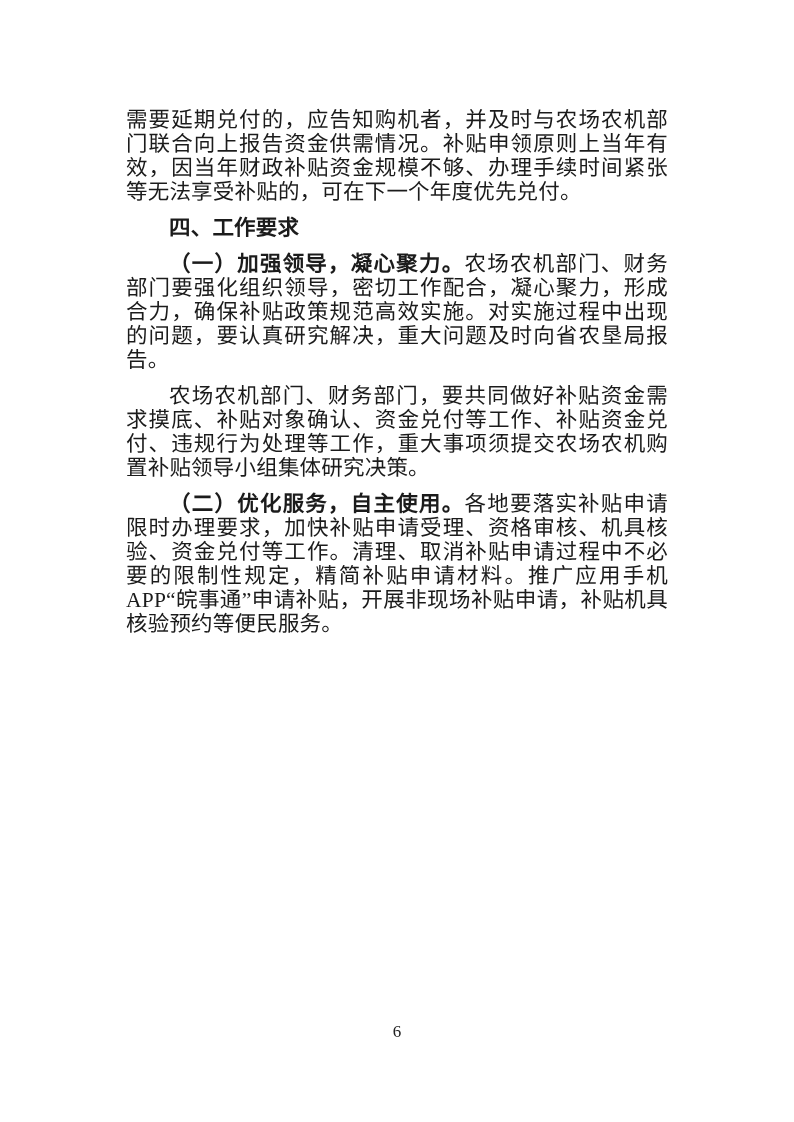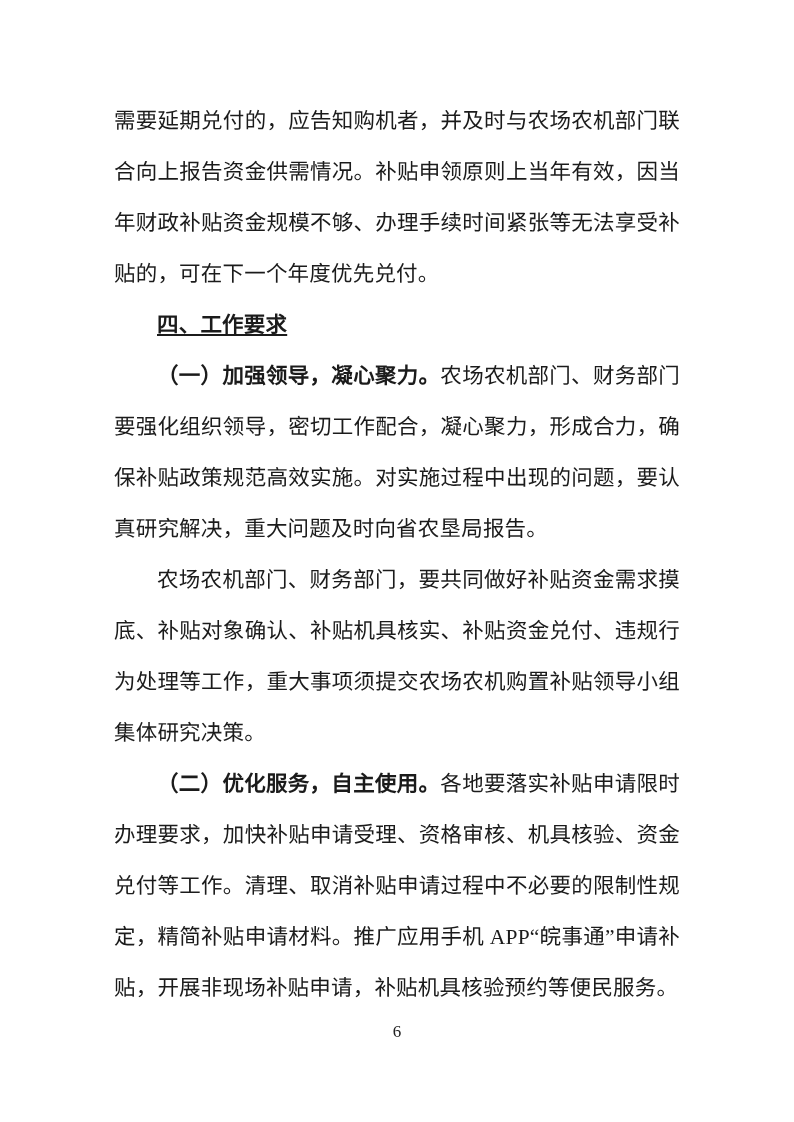--- a/index.html
+++ b/index.html
@@ -16,36 +16,35 @@
     font-family: "Liberation Serif", "DejaVu Serif", serif;
     color: #1b1b1b;
   }
   .content {
     position: absolute;
     left: 114px;
     top: 96px;
     width: 566px;
   }
   .para {
-    margin: 0;
+    margin: 12px;
     font-size: 21.5px;
-    line-height: 51px;
+    line-height: 24px;
     text-align: justify;
     text-align-last: left;
     text-indent: 2em;
     letter-spacing: 0.2px;
   }
   .para.no-indent {
     text-indent: 0;
   }
   .para.heading {
     font-family: "Liberation Sans", "DejaVu Sans", sans-serif;
     font-weight: 700;
     text-align: left;
-    text-decoration: underline;
   }
   .bold-run {
     font-weight: 700;
     font-family: "Liberation Sans", "DejaVu Sans", sans-serif;
   }
   .page-number {
     position: absolute;
     left: 0;
     right: 0;
     top: 1021px;
@@ -57,17 +56,17 @@
   }
 </style>
 </head>
 <body>
 
 <div class="page">
   <div class="content">
       <p class="para no-indent"><span>需要延期兑付的，应告知购机者，并及时与农场农机部门联合向上报告资金供需情况。补贴申领原则上当年有效，因当年财政补贴资金规模不够、办理手续时间紧张等无法享受补贴的，可在下一个年度优先兑付。</span></p>
       <p class="para heading"><span class="bold-run">四、工作要求</span></p>
       <p class="para"><span class="bold-run">（一）加强领导，凝心聚力。</span><span>农场农机部门、财务部门要强化组织领导，密切工作配合，凝心聚力，形成合力，确保补贴政策规范高效实施。对实施过程中出现的问题，要认真研究解决，重大问题及时向省农垦局报告。</span></p>
-      <p class="para"><span>农场农机部门、财务部门，要共同做好补贴资金需求摸底、补贴对象确认、补贴机具核实、补贴资金兑付、违规行为处理等工作，重大事项须提交农场农机购置补贴领导小组集体研究决策。</span></p>
+      <p class="para"><span>农场农机部门、财务部门，要共同做好补贴资金需求摸底、补贴对象确认、资金兑付等工作、补贴资金兑付、违规行为处理等工作，重大事项须提交农场农机购置补贴领导小组集体研究决策。</span></p>
       <p class="para"><span class="bold-run">（二）优化服务，自主使用。</span><span>各地要落实补贴申请限时办理要求，加快补贴申请受理、资格审核、机具核验、资金兑付等工作。清理、取消补贴申请过程中不必要的限制性规定，精简补贴申请材料。推广应用手机 APP“皖事通”申请补贴，开展非现场补贴申请，补贴机具核验预约等便民服务。</span></p>
     </div>
   <div class="page-number">6</div>
 </div>
 
 </body></html>

